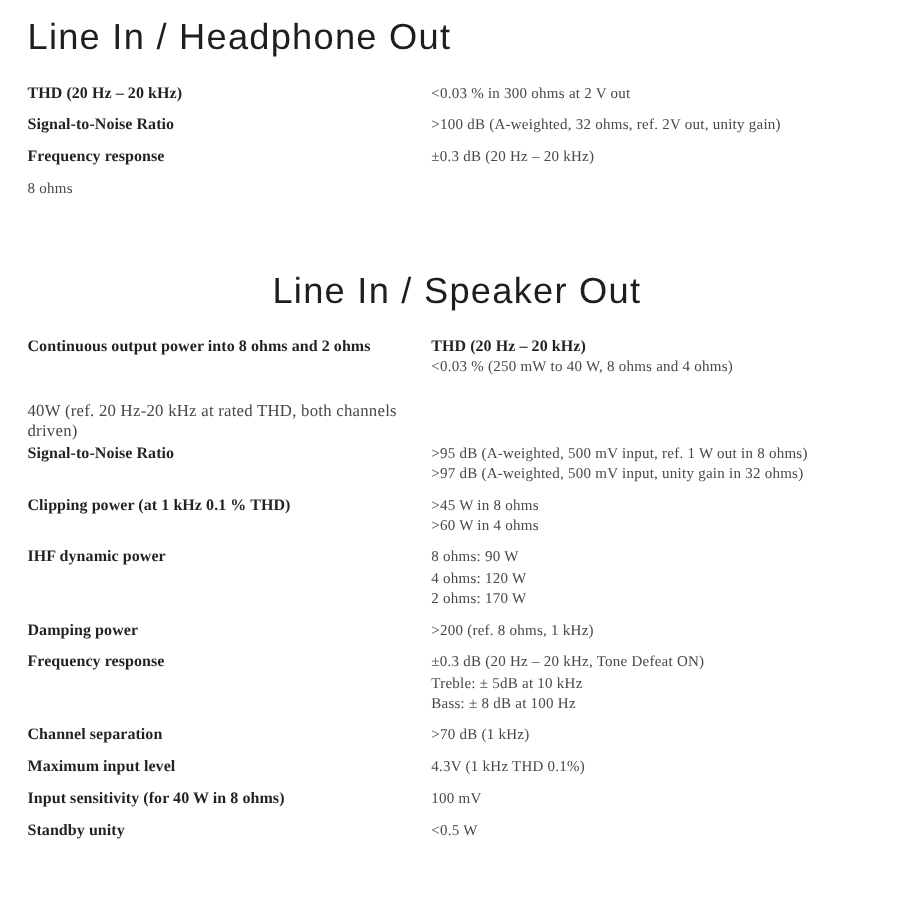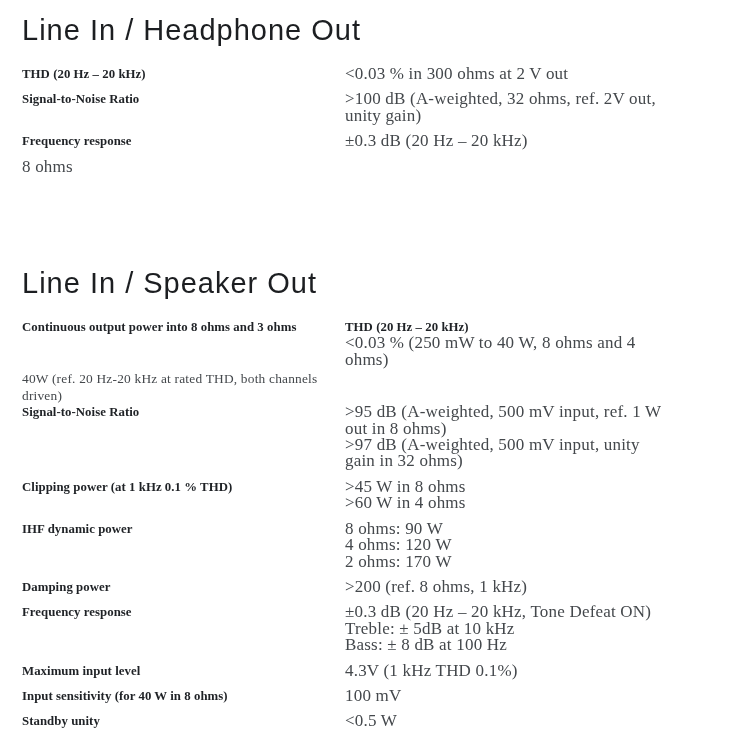--- a/index.html
+++ b/index.html
@@ -23,21 +23,22 @@
   }
   .section-title {
     margin: 0 0 19px 0;
     font-size: 29px;
     font-weight: 300;
     letter-spacing: 1px;
     line-height: 34px;
     color: #1c1e21;
   }
   .section-speaker .section-title {
-    margin-top: 91px;
+    margin-top: 57px;
+    text-align: center;
   }
   .spec-row {
     display: flex;
     align-items: flex-start;
     margin-bottom: 9px;
     font-family: Liberation Serif, serif;
   }
   .spec-row.tight {
     margin-bottom: 0;
   }
@@ -68,21 +69,21 @@
     width: 322px;
   }
   .spec-value-label {
     font-size: 12.8px;
     font-weight: bold;
     letter-spacing: 0.05px;
     line-height: 16.4px;
     color: #1f2226;
   }
   .spec-value {
-    font-size: 17px;
+    font-size: 12px;
     line-height: 16.4px;
     letter-spacing: 0.2px;
     color: #44484c;
   }
 </style>
 </head>
 <body>
 
 <div class="page">
 
@@ -127,21 +128,21 @@
     </div>
   </section>
 
   <section class="section-speaker">
     <h1 class="section-title">Line In / Speaker Out</h1>
 
     <div class="spec-table">
 
       <div class="spec-row tight">
         <div class="cell-label">
-          <div class="spec-label">Continuous output power into 8 ohms and 3 ohms</div>
+          <div class="spec-label">Continuous output power into 8 ohms and 2 ohms</div>
           <div class="spec-sub">40W (ref. 20 Hz-20 kHz at rated THD, both channels driven)</div>
         </div>
         <div class="cell-value">
           <div class="spec-value-label">THD (20 Hz – 20 kHz)</div>
           <div class="spec-value">&lt;0.03 % (250 mW to 40 W, 8 ohms and 4 ohms)</div>
         </div>
       </div>
 
       <div class="spec-row">
         <div class="cell-label">
@@ -187,20 +188,28 @@
         <div class="cell-label">
           <div class="spec-label">Frequency response</div>
         </div>
         <div class="cell-value">
           <div class="spec-value">±0.3 dB (20 Hz – 20 kHz, Tone Defeat ON)</div>
           <div class="spec-value">Treble: ± 5dB at 10 kHz</div>
           <div class="spec-value">Bass: ± 8 dB at 100 Hz</div>
         </div>
       </div>
 
+      <div class="spec-row">
+        <div class="cell-label">
+          <div class="spec-label">Channel separation</div>
+        </div>
+        <div class="cell-value">
+          <div class="spec-value">&gt;70 dB (1 kHz)</div>
+        </div>
+      </div>
 
       <div class="spec-row">
         <div class="cell-label">
           <div class="spec-label">Maximum input level</div>
         </div>
         <div class="cell-value">
           <div class="spec-value">4.3V (1 kHz THD 0.1%)</div>
         </div>
       </div>
 

